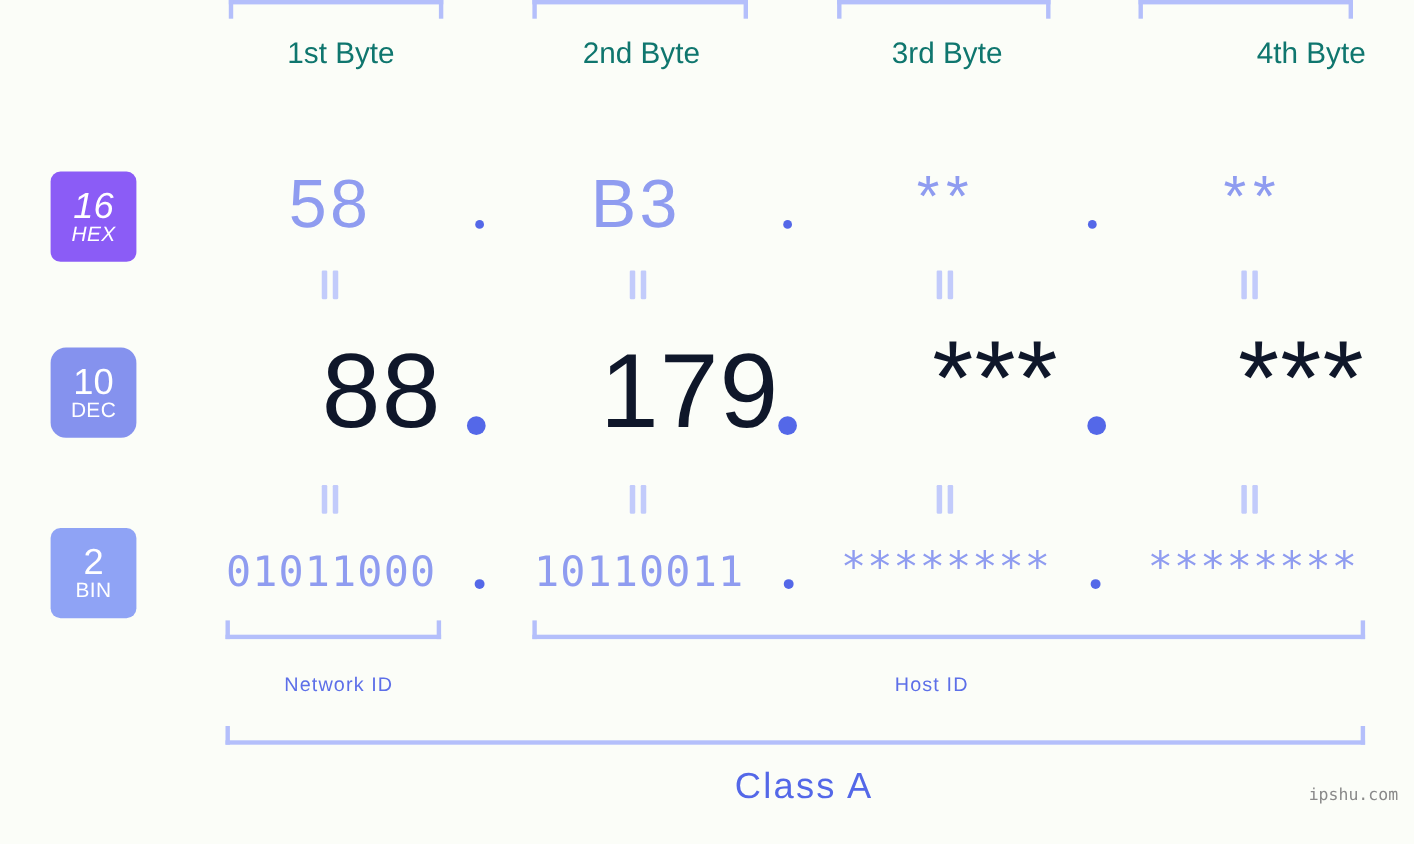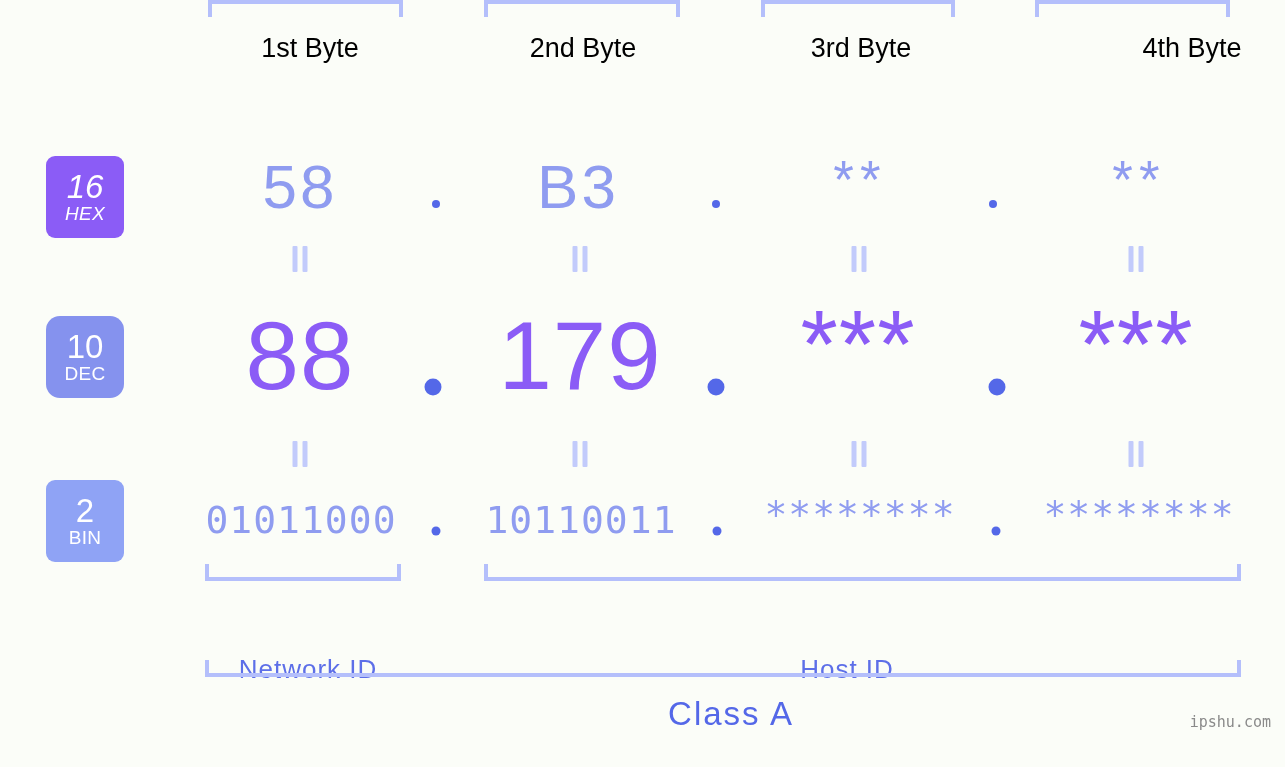--- a/index.html
+++ b/index.html
@@ -23,21 +23,21 @@
   }
 
   
   .byte-head {
     position: absolute;
     top: 33px;
     width: 240px;
     text-align: center;
     font-family: "Liberation Sans Narrow", "Liberation Sans", sans-serif;
     font-size: 27px;
-    color: #000000;
+    color: #0f766e;
     letter-spacing: 0px;
     white-space: nowrap;
   }
 
   
   .bracket-top {
     position: absolute;
     height: 17px;
     border-top: 4px solid #b4bffb;
     border-left: 4px solid #b4bffb;
@@ -104,23 +104,24 @@
   }
   .hex-star {
     font-family: "Liberation Sans", sans-serif;
     font-size: 53px;
     color: #8f9cf0;
     letter-spacing: 6px;
   }
   .dec-val {
     font-family: "Liberation Sans", sans-serif;
     font-size: 96px;
-    color: #8b5cf6;
+    color: #0f172a;
     font-weight: 400;
     letter-spacing: 1px;
+    margin-left: 47px;
   }
   .bin-val {
     font-family: "DejaVu Sans Mono", "Liberation Mono", monospace;
     font-size: 38px;
     color: #8f9cf0;
     letter-spacing: 1px;
   }
   .bin-star {
     font-family: "DejaVu Sans Mono", "Liberation Mono", monospace;
     font-size: 38px;
@@ -155,26 +156,25 @@
     border-radius: 1px;
   }
   .eqbar span.l { left: 1px; }
   .eqbar span.r { left: 11px; }
 
   
   .id-label {
     position: absolute;
     text-align: center;
     font-family: "Liberation Sans Narrow", "Liberation Sans", sans-serif;
-    font-size: 26px;
+    font-size: 18px;
     color: #5d6fe8;
     white-space: nowrap;
     transform: translateX(-50%);
     letter-spacing: 1px;
-    margin-top: 42px;
   }
 
   .class-label {
     position: absolute;
     text-align: center;
     font-family: "Liberation Sans Narrow", "Liberation Sans", sans-serif;
     font-size: 33px;
     color: #5468e8;
     white-space: nowrap;
     transform: translateX(-50%);

